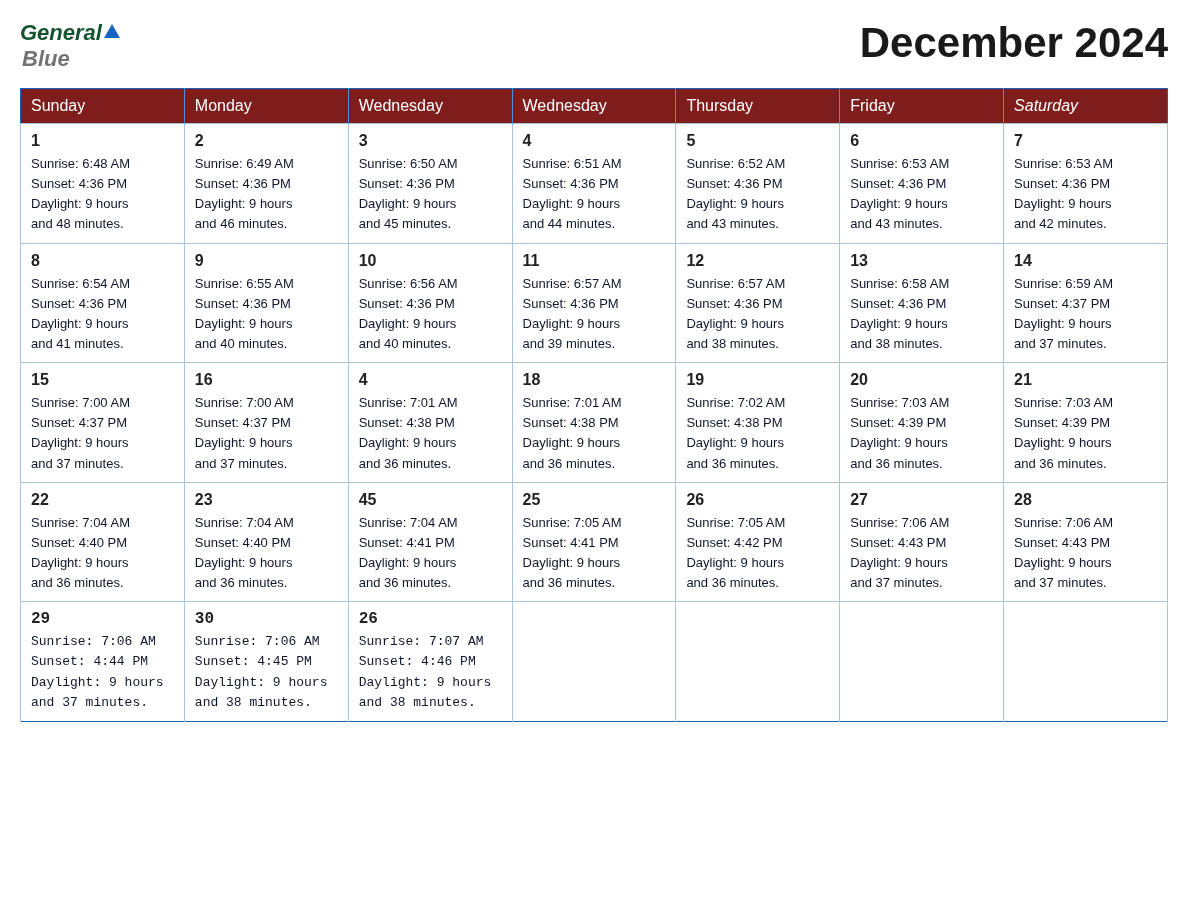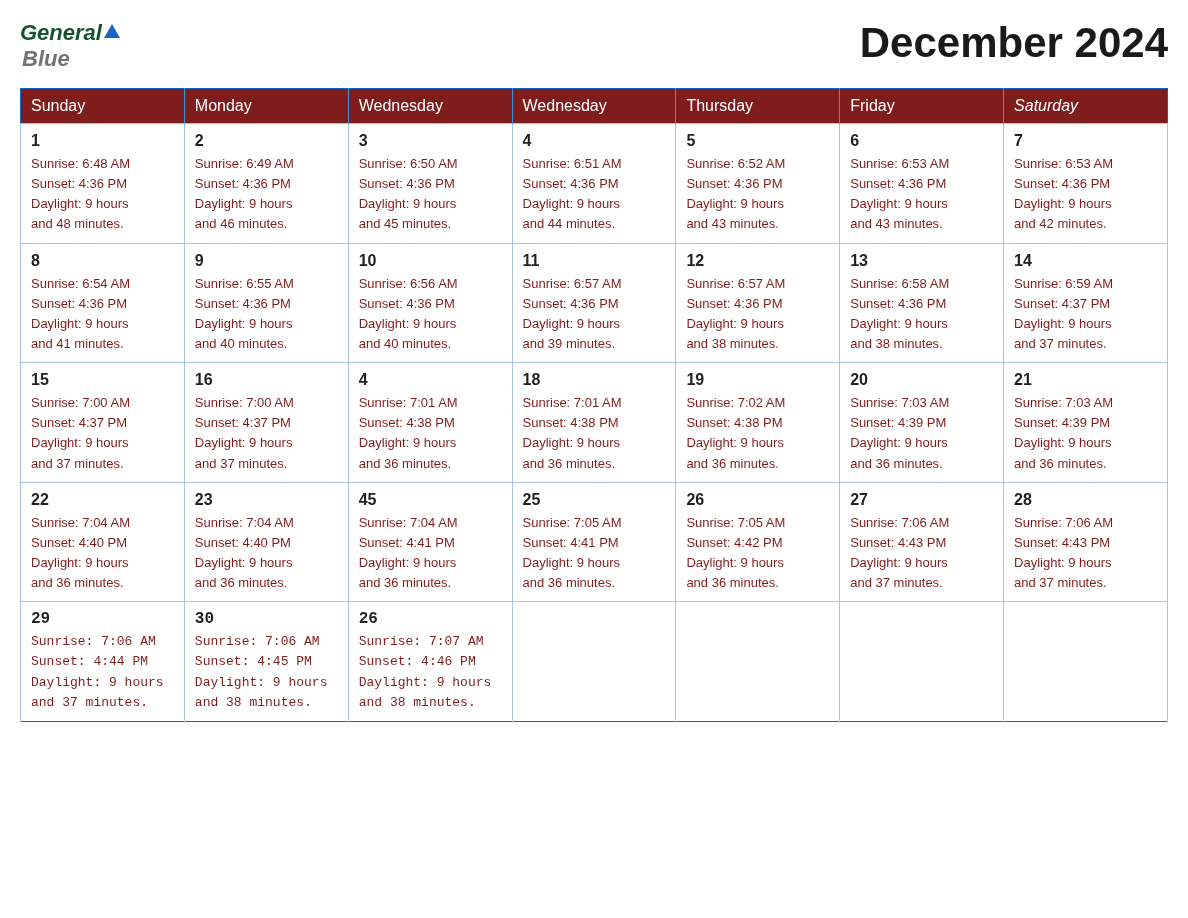--- a/index.html
+++ b/index.html
@@ -70,21 +70,21 @@
     }
     .day-num {
       font-size: 16px;
       font-weight: bold;
       margin-bottom: 4px;
       display: block;
     }
     .day-info {
       font-size: 13px;
       line-height: 1.55;
-      color: #7f1d1d;
+      color: #0f172a;
     }
     .empty-cell {
       background: #fff;
     }
     .logo-wrapper {
       display: flex;
       flex-direction: column;
       align-items: flex-start;
     }
     .logo-line1 {

